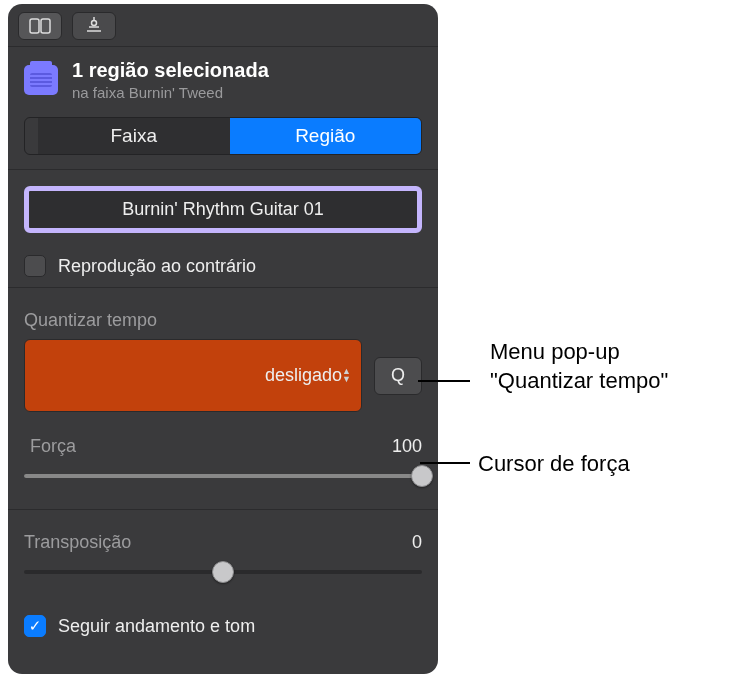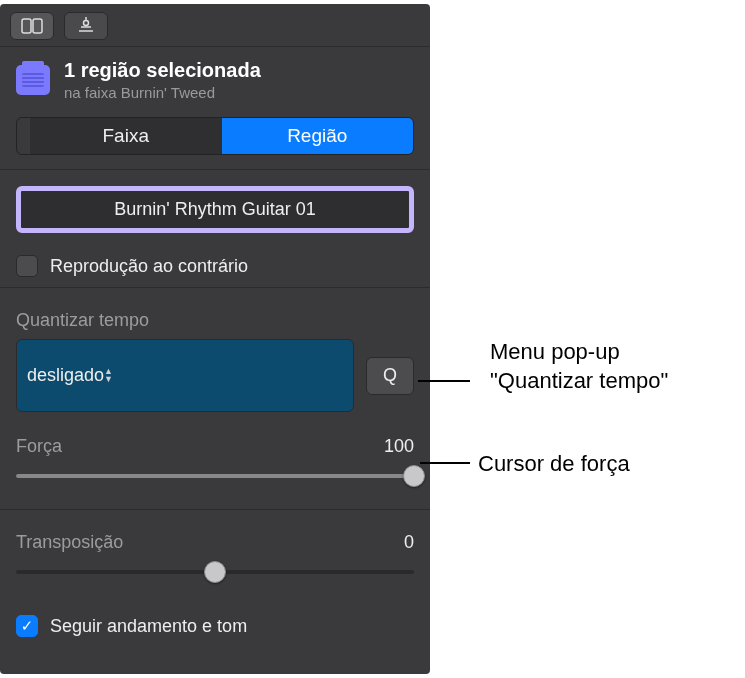--- a/index.html
+++ b/index.html
@@ -6,25 +6,25 @@
   body {
     font-family: -apple-system, 'Helvetica Neue', Arial, sans-serif;
     background: #fff;
     width: 745px;
     height: 678px;
     position: relative;
     font-size: 14px;
   }
   .panel {
     position: absolute;
-    left: 0; top: 4px;
+    left: 8px; top: 4px;
     width: 430px;
     height: 670px;
     background: #3a3a3c;
-    border-radius: 4px;
+    border-radius: 14px;
     color: #eee;
     overflow: hidden;
   }
   .top-tabs {
     display: flex;
     gap: 10px;
     padding: 8px 10px 6px 10px;
     align-items: center;
     border-bottom: 1px solid #2b2b2d;
   }
@@ -111,22 +111,22 @@
     color:#eee;
     font-size:18px;
   }
   .row-label { color:#9c9c9e; font-size:18px; }
   .popup-row {
     display:flex; gap:12px; align-items:center;
     padding: 0 16px 6px 16px;
   }
   .popup {
     flex:1;
-    display:flex; align-items:center; justify-content:flex-start;
-    background:#0c4a6e;
+    display:flex; align-items:center; justify-content:flex-end;
+    background:#c2410c;
     border:1px solid #2a2a2c;
     border-radius:6px;
     padding:25px 10px;
     font-size:18px;
     color:#eee;
     cursor:pointer;
   }
   .popup .chev {
     display:flex; flex-direction:column; gap:1px;
     color:#cfcfd1; font-size:9px; line-height:7px;
@@ -245,21 +245,21 @@
     <div class="popup">
       <span>desligado</span>
       <span class="chev">
           <span>▲</span>
           <span>▼</span>
         </span>
     </div>
     <div class="q-btn">Q</div>
   </div>
 
-  <div class="row" style="padding-top:18px; padding-bottom:4px;">
+  <div class="row" style="padding-top:18px; padding-bottom:4px;margin-left:6px;">
     <div class="row-label">Força</div>
     <div class="value-right">100</div>
   </div>
   <div class="slider-wrap">
     <div class="slider">
       <div class="track"></div>
       <div class="track-fill" id="fill-strength" style="width: 100%;"></div>
       <div class="thumb" id="thumb-strength" style="left: 100%;"></div>
     </div>
   </div>

